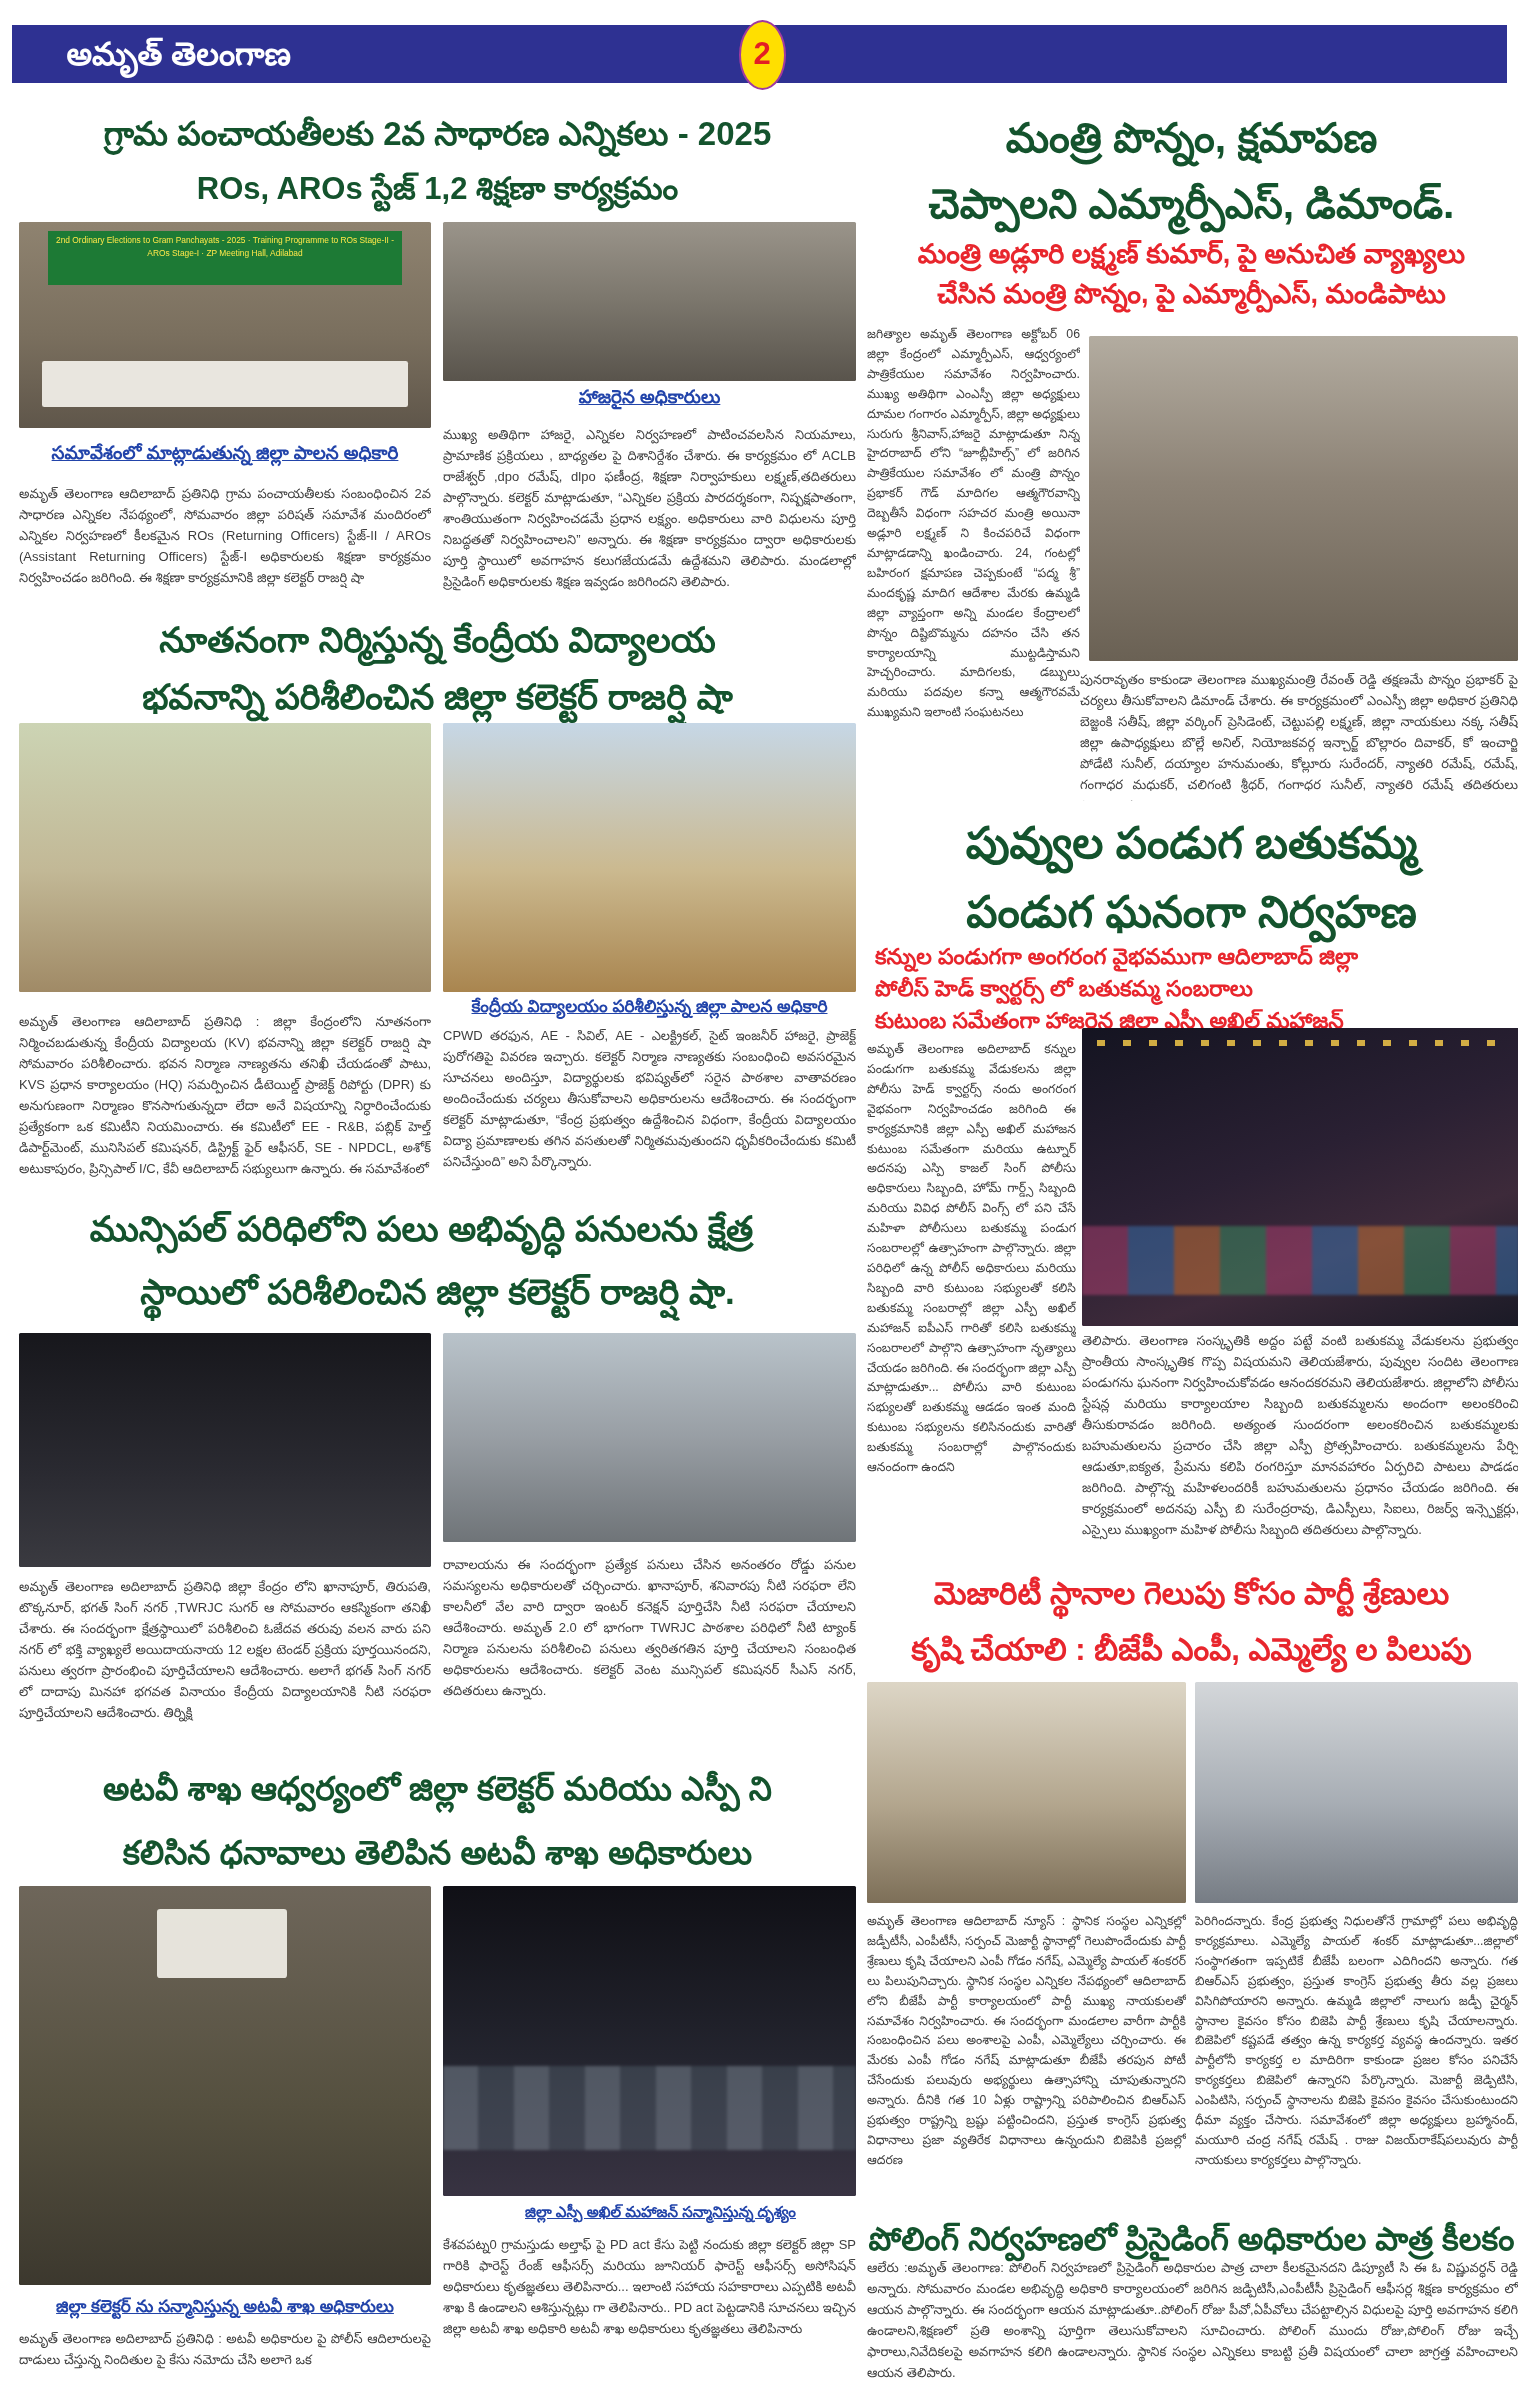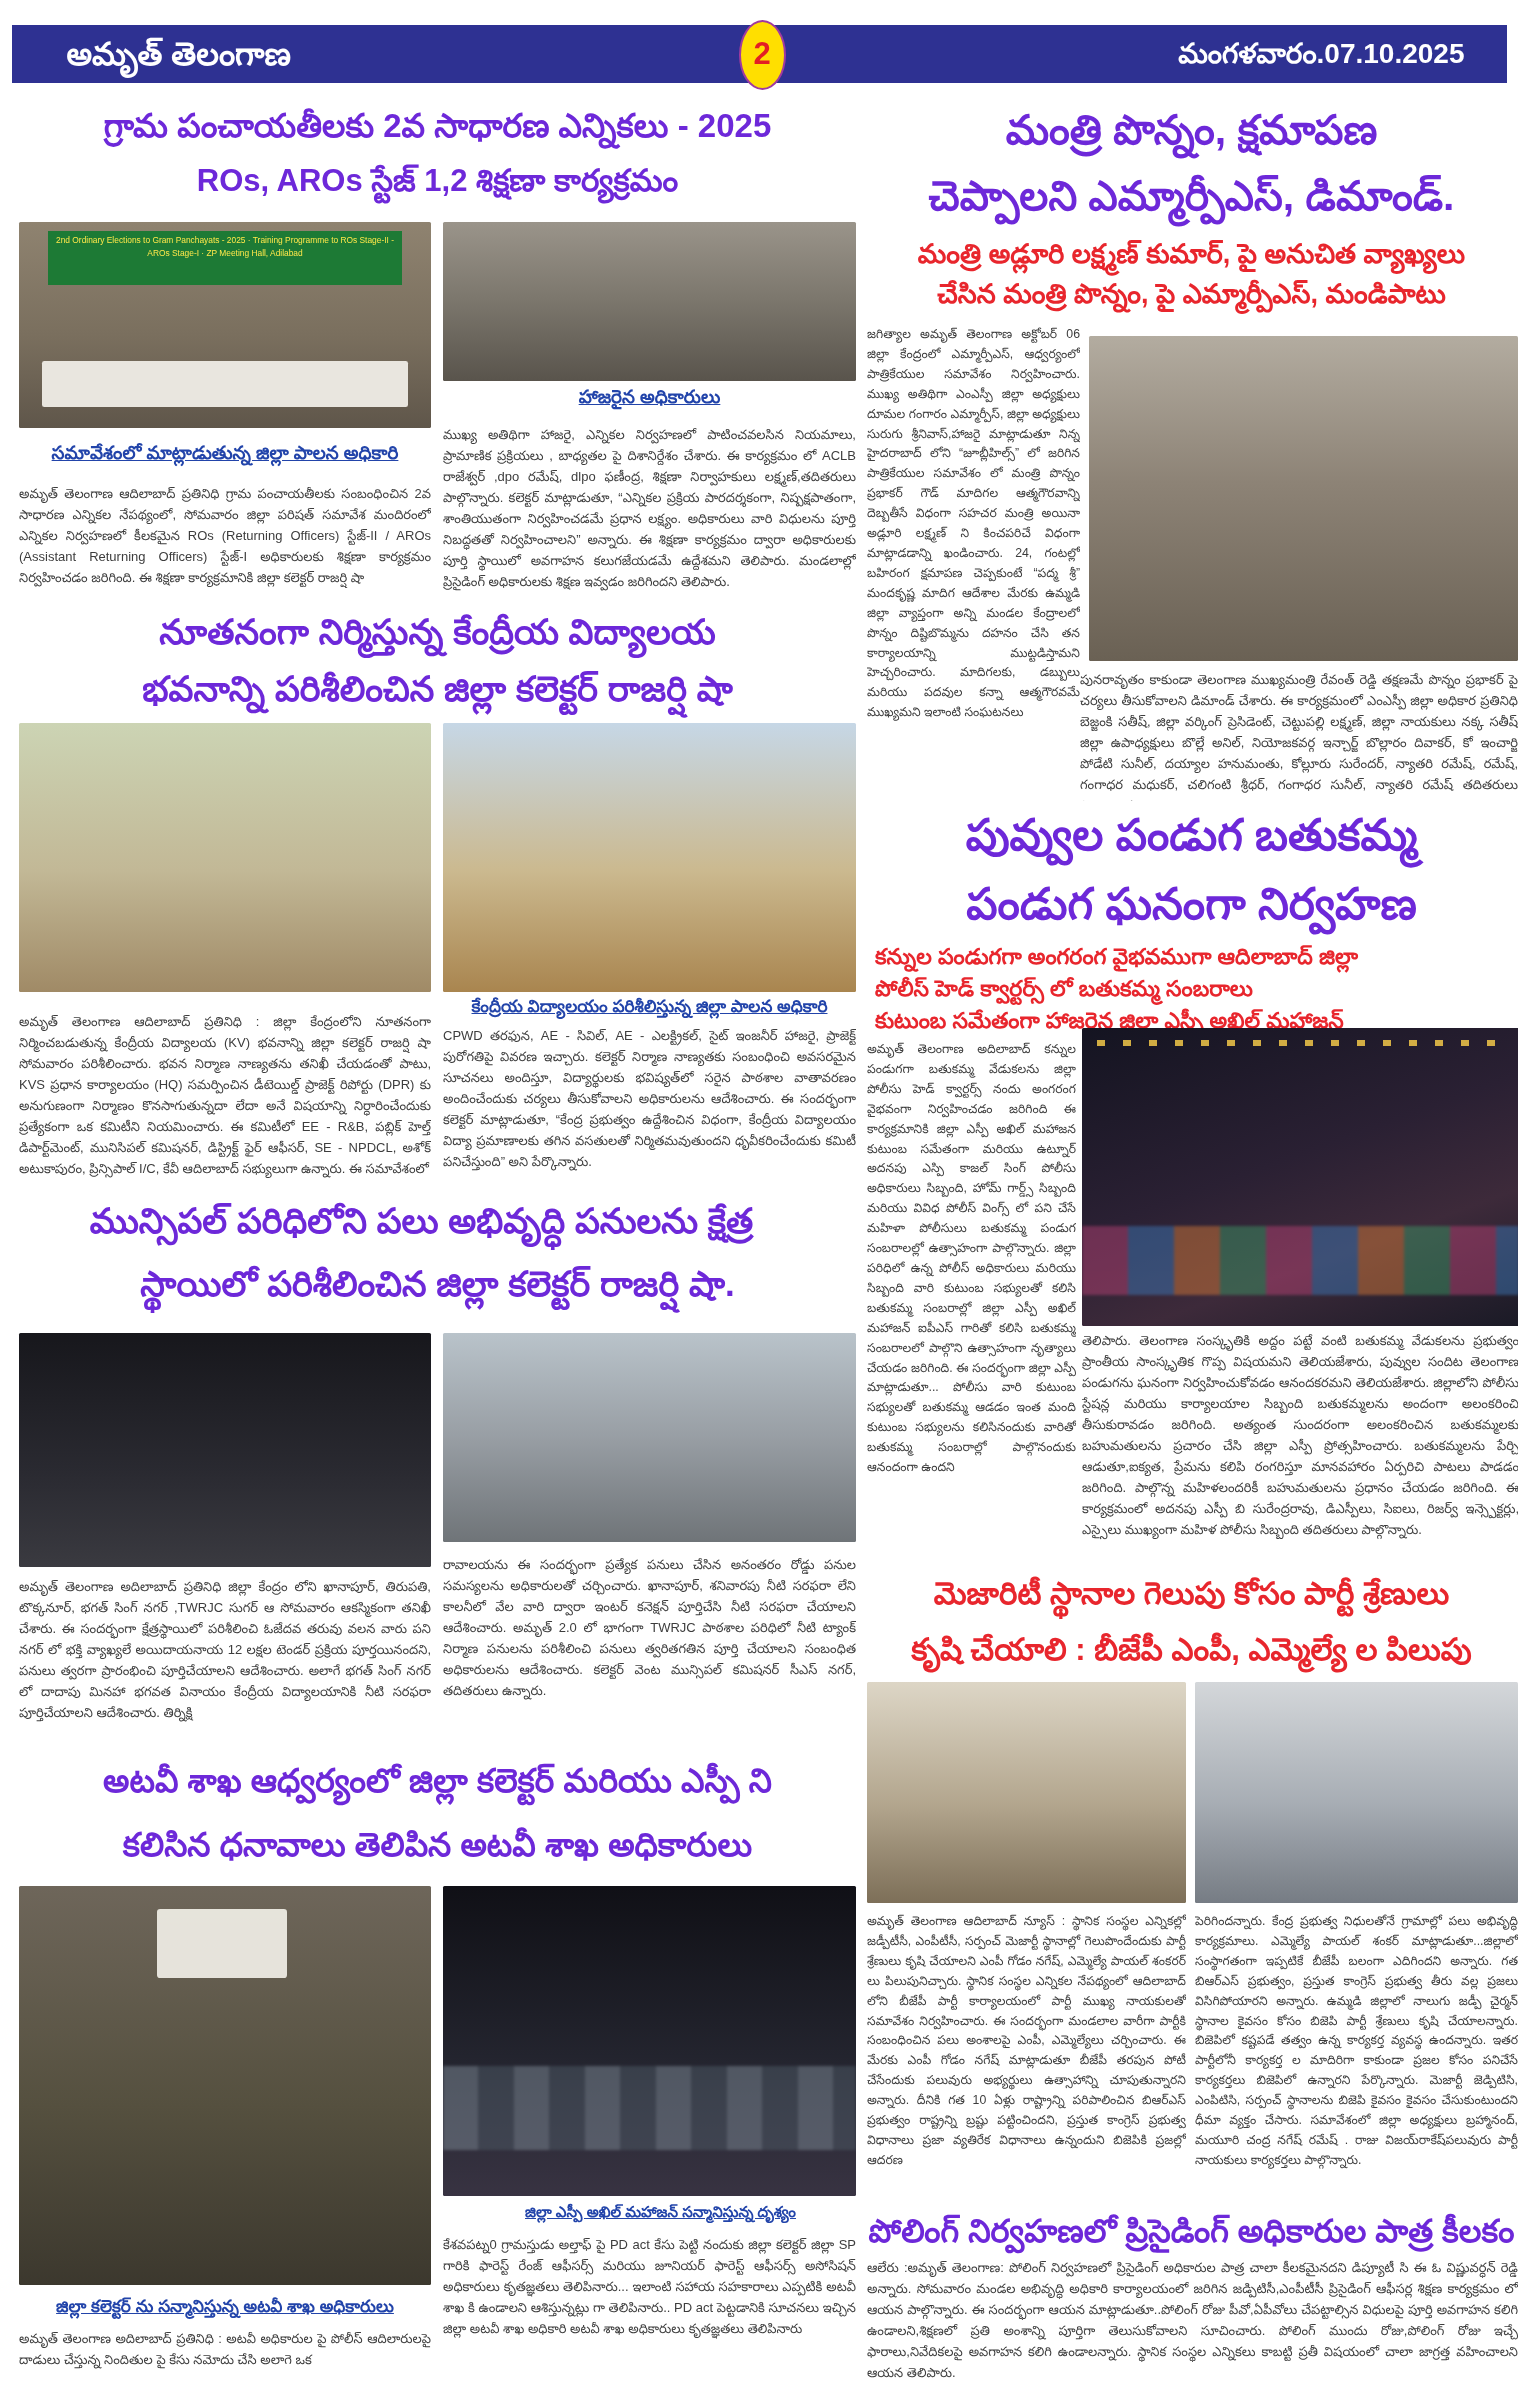--- a/index.html
+++ b/index.html
@@ -5,39 +5,38 @@
   html,body{margin:0;padding:0;background:#ffffff;}
   .page{position:relative;width:1518px;height:2401px;background:#ffffff;overflow:hidden;
         font-family:"Liberation Sans","DejaVu Sans",sans-serif;}
   .abs{position:absolute;}
   .masthead{background:#2e3192;color:#ffffff;}
   .paper-name{position:absolute;left:55px;top:0;height:58px;line-height:58px;font-size:32px;font-weight:bold;color:#ffffff;}
   .date-line{position:absolute;right:42px;top:0;height:58px;line-height:58px;font-size:28px;font-weight:bold;color:#ffffff;}
   .page-badge{position:absolute;left:727px;top:-4.6px;width:43px;height:66px;background:#ffdf00;border:2.3px solid #a03aa0;
               border-radius:50%;text-align:center;}
   .page-badge span{display:block;line-height:63px;font-size:31px;font-weight:bold;color:#e31e24;}
-  .hl-blue{color:#6d28d9;font-weight:bold;text-align:center;letter-spacing:0;}
+  .hl-blue{color:#14532d;font-weight:bold;text-align:center;letter-spacing:0;margin-top:8px;}
   .hl-red{color:#e8262d;font-weight:bold;text-align:center;}
   .caption{color:#2244aa;font-weight:bold;text-align:center;text-decoration:underline;}
   .body-col{color:#3d3d3d;text-align:justify;overflow:hidden;line-height:1.62;}
   .photo{overflow:hidden;border-radius:1.5px;}
   .banner{position:absolute;left:29px;right:29px;top:9.2px;height:54px;background:#1d7a35;color:#ffe84a;
           font-size:8.4px;line-height:1.5;text-align:center;padding:3.1px 6.1px;box-sizing:border-box;overflow:hidden;}
 </style>
 </head>
 <body>
 
 <div class="page">
 
   <div class="abs masthead" style="left:11.5px;top:25px;width:1495px;height:58px;">
     <div class="paper-name">అమృత్ తెలంగాణ</div>
     <div class="page-badge">
       <span>2</span>
     </div>
-    <div class="date-line">మంగళవారం.07.10.2025</div>
   </div>
 
   <div class="abs hl-blue" style="left:19px;top:107px;width:837px;font-size:33px;">గ్రామ పంచాయతీలకు 2వ సాధారణ ఎన్నికలు - 2025</div>
   <div class="abs hl-blue" style="left:19px;top:163px;width:837px;font-size:31px;">ROs, AROs స్టేజ్ 1,2 శిక్షణా కార్యక్రమం</div>
 
   <div class="abs photo" style="left:19px;top:222px;width:412px;height:206px;background:linear-gradient(180deg,#8f8370 0%,#7a6f5e 55%,#5f564a 100%);">
     <div class="banner">2nd Ordinary Elections to Gram Panchayats - 2025 · Training Programme to ROs Stage-II - AROs Stage-I · ZP Meeting Hall, Adilabad</div>
     <div style="position:absolute;left:23px;right:23px;bottom:21.5px;height:46px;background:#e9e6df;border-radius:2.3px;"></div>
   </div>
   <div class="abs photo" style="left:443px;top:222px;width:413px;height:159px;background:linear-gradient(180deg,#9a948a 0%,#7b766c 50%,#59544c 100%);"></div>

